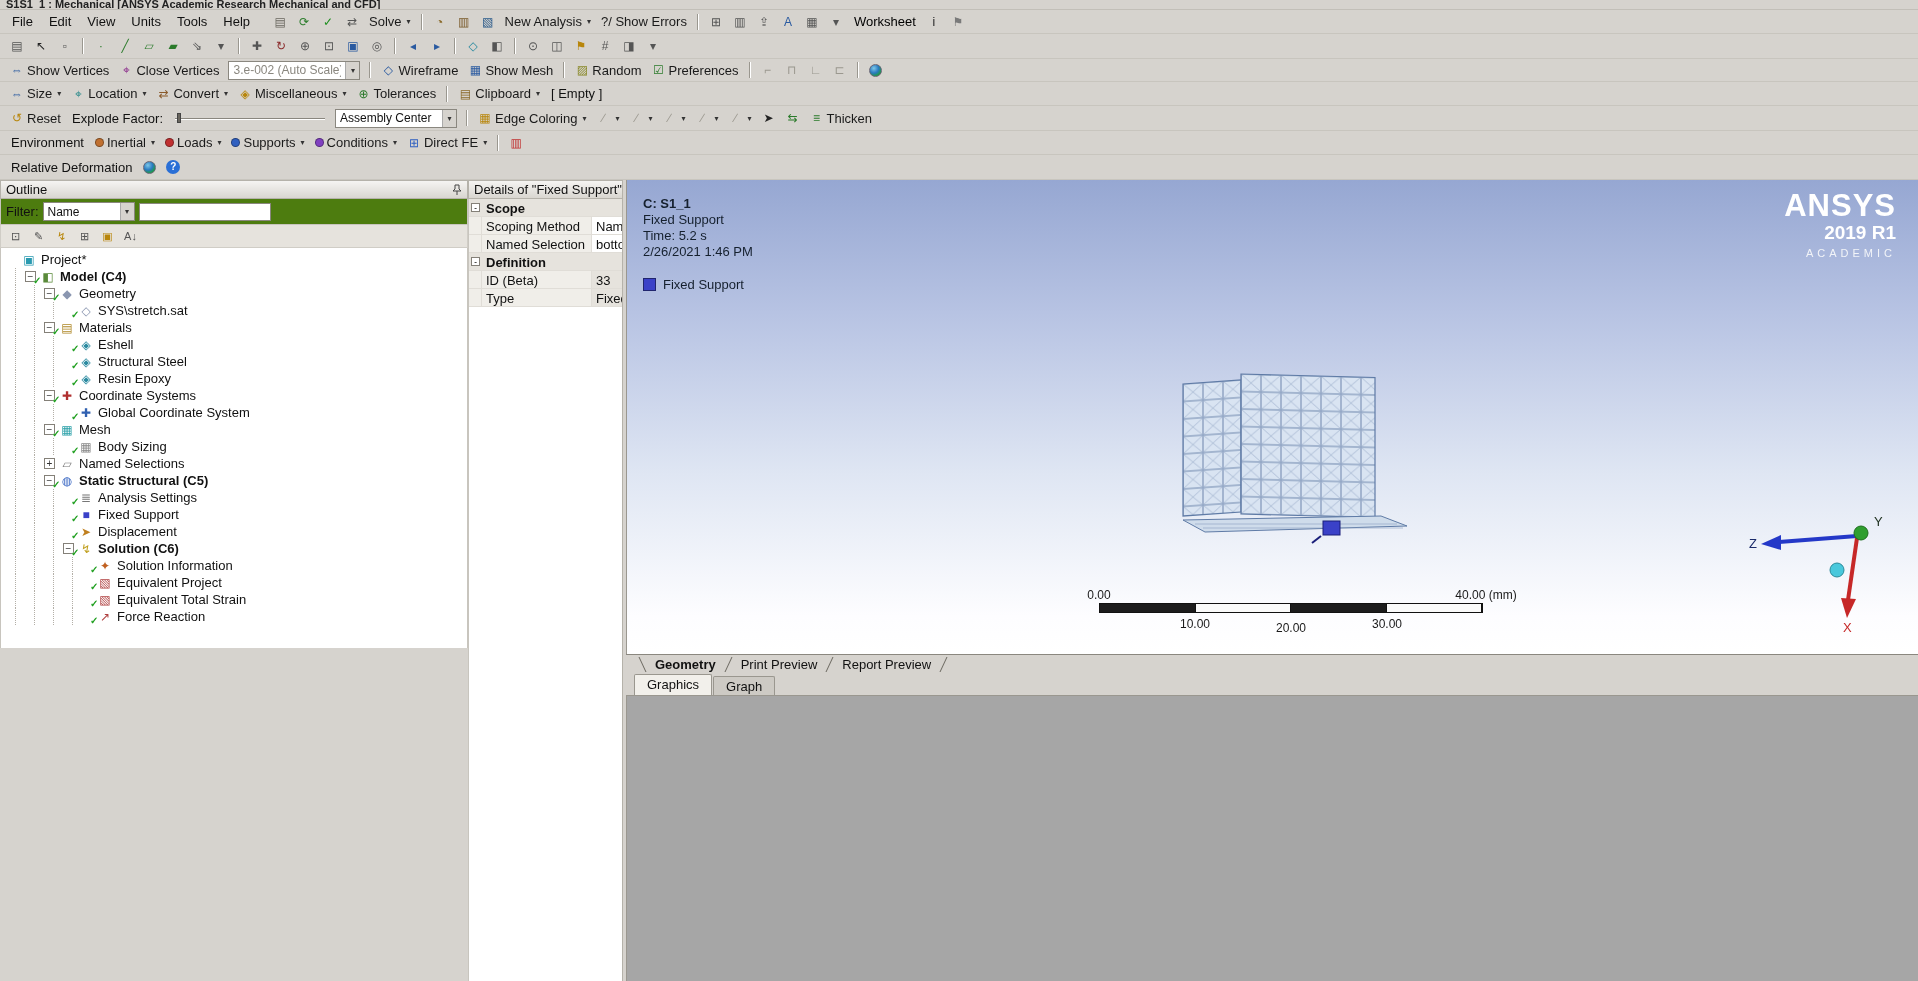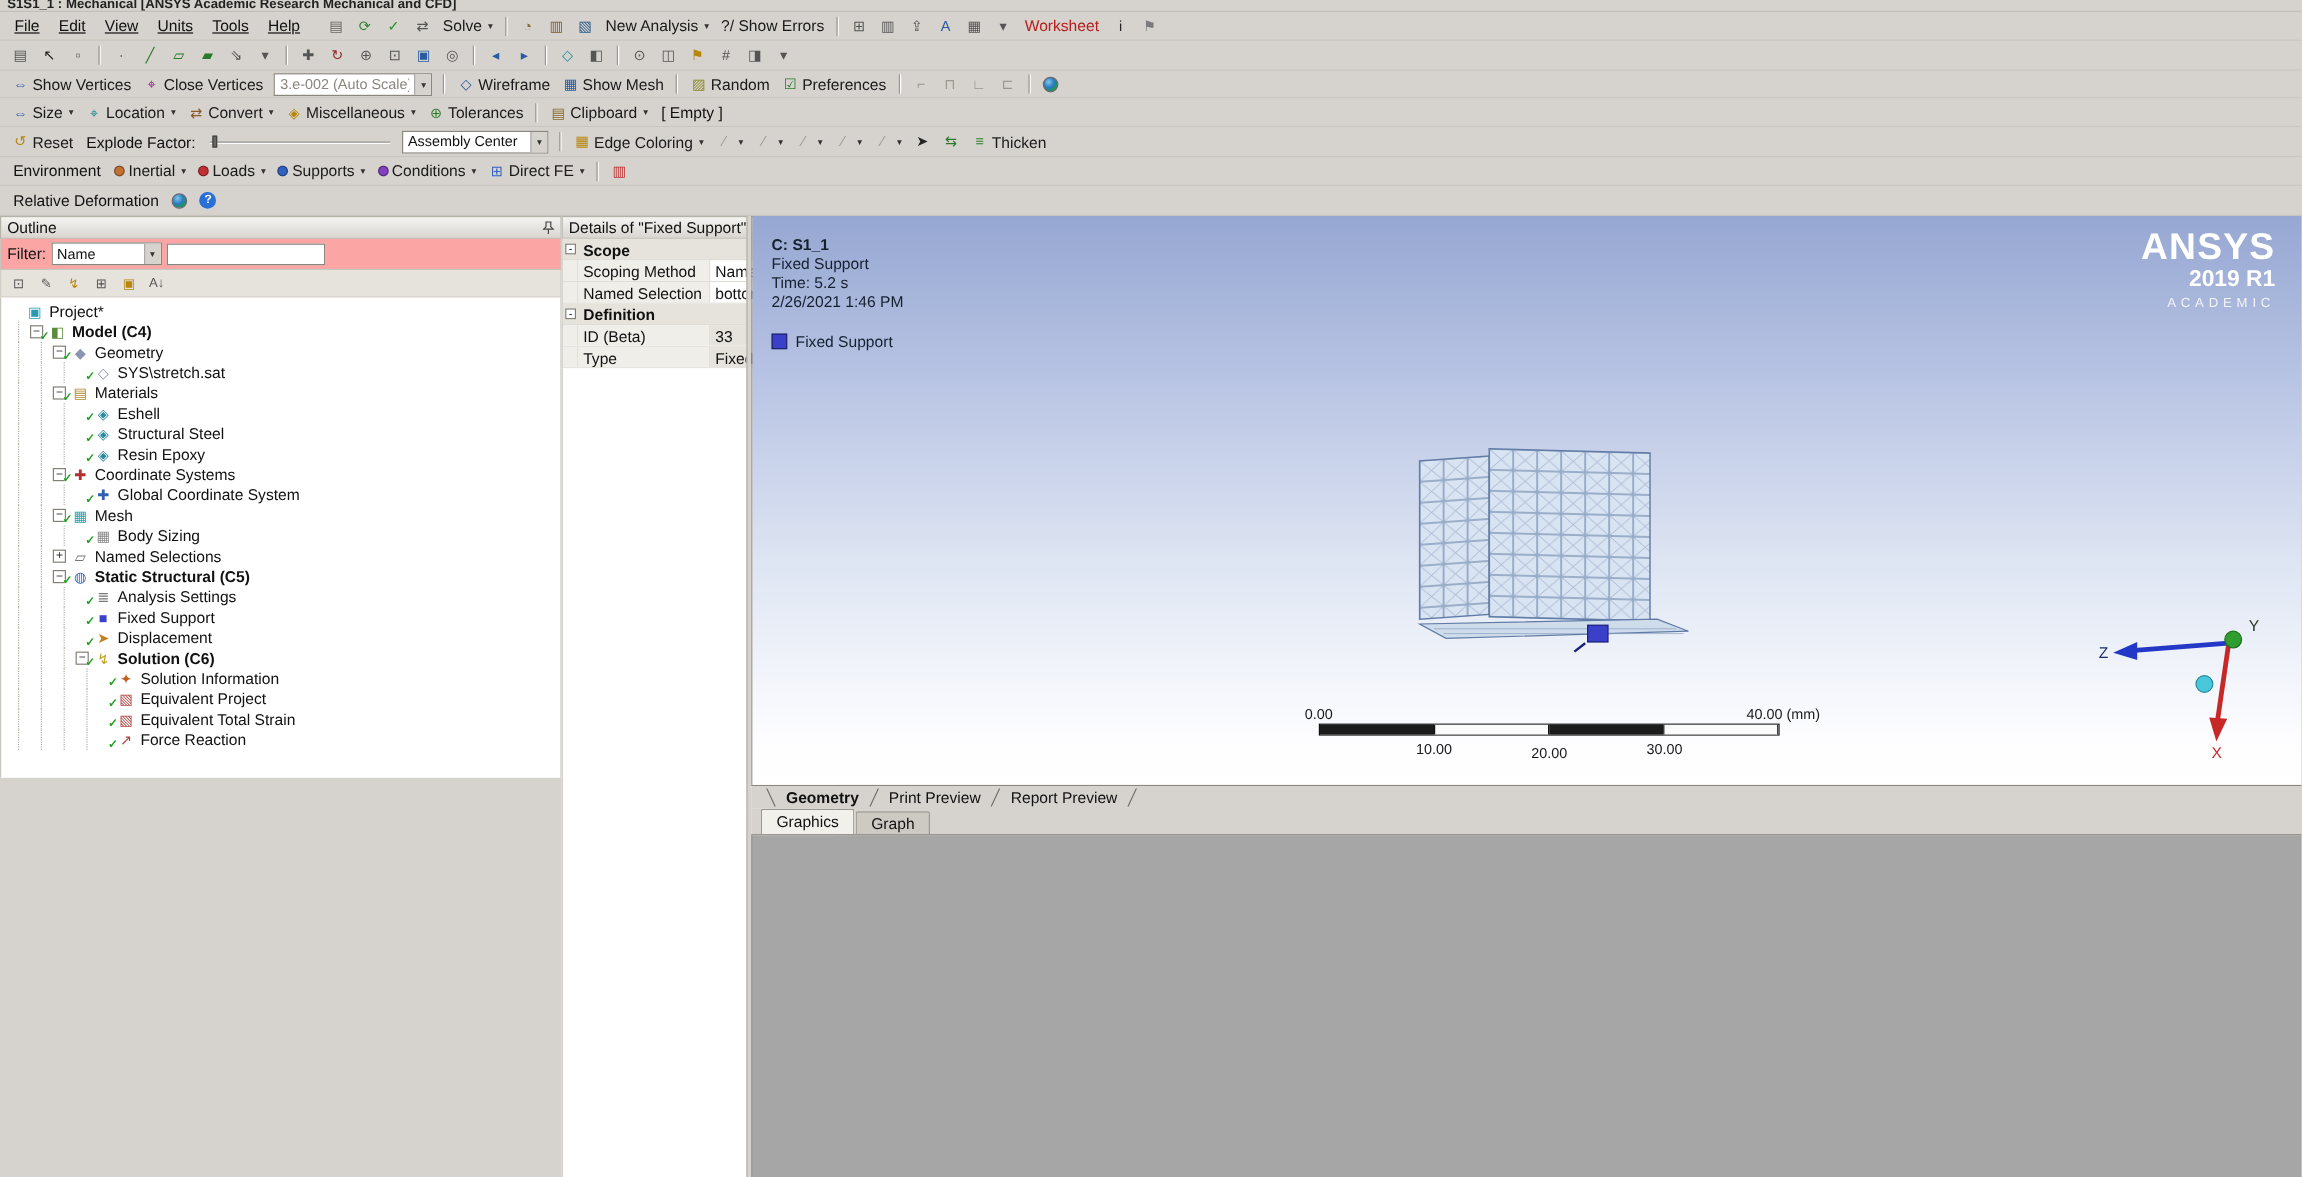--- a/index.html
+++ b/index.html
@@ -7,53 +7,53 @@
   body {
     width:1918px; height:981px; overflow:hidden;
     background:#d6d3ce; color:#111;
     font-family:"Liberation Sans", sans-serif; font-size:13px;
     position:relative;
   }
   
   .titlebar { height:10px; overflow:hidden; background:#d6d3ce; border-bottom:1px solid #c2bfb8; padding-left:6px; }
   .titlebar .t { font-size:11px; font-weight:bold; line-height:12px; margin-top:-2px; color:#222; white-space:nowrap; }
   .menubar { height:24px; display:flex; align-items:center; background:#d6d3ce; border-bottom:1px solid #c8c5be; padding-left:4px; }
-  .menu-item { padding:4px 8px; cursor:default;text-decoration:underline; }
+  .menu-item { padding:4px 8px; cursor:default; }
   .tb-inline { display:flex; align-items:center; margin-left:10px; }
   .tbrow { display:flex; align-items:center; background:#d6d3ce; border-bottom:1px solid #c8c5be; padding:0 5px; }
   #tb-standard{height:25px;} #tb-graphics{height:23px;} #tb-selection{height:24px;}
   #tb-explode{height:25px;} #tb-environment{height:24px;} #tb-context{height:25px;}
   .sep { width:2px; height:16px; border-left:1px solid #9a978f; border-right:1px solid #ffffff; margin:0 5px; flex:0 0 2px; }
   .tbtn { display:inline-flex; align-items:center; gap:3px; height:21px; padding:1px 4px; background:transparent; border:1px solid transparent;
           font-family:"Liberation Sans",sans-serif; font-size:13px; color:#1a1a1a; cursor:default; }
   .tbtn .glyph { font-size:12px; min-width:14px; text-align:center; line-height:14px; }
   .tbtn .glyph.circ { color:#fff !important; border-radius:50%; width:14px; height:14px; min-width:14px; font-size:10px; font-weight:bold; line-height:14px; }
   .caret { font-size:8px; margin-left:2px; color:#333; }
   .tbtn.dis { color:#9b988f; } .tbtn.dis .glyph { color:#9b988f !important; }
-  .tlabel { padding:0 6px; white-space:nowrap; } .tlabel.dis { color:#b91c1c; }
+  .tlabel { padding:0 6px; white-space:nowrap; } .tlabel.dis { color:#000000; }
   .dot { width:9px; height:9px; border-radius:50%; display:inline-block; border:1px solid rgba(0,0,0,.35); }
   .ball { width:13px; height:13px; border-radius:50%; display:inline-block; border:1px solid #667;
           background:radial-gradient(circle at 35% 30%, #7ec8e8 0%, #2a7ac0 45%, #1d9a4a 75%, #c8a020 100%); }
   .combo { display:inline-flex; align-items:center; height:19px; background:#fff; border:1px solid #8a877f; padding-left:4px; font-size:12px; margin:0 4px; }
   .ctext { flex:1; white-space:nowrap; overflow:hidden; } .ctext.muted { color:#8a877f; }
   .cbox { width:14px; align-self:stretch; background:#d6d3ce; border-left:1px solid #aaa; font-size:8px; display:inline-flex; align-items:center; justify-content:center; margin-left:4px; color:#333; }
   .slider { width:150px; height:16px; position:relative; margin:0 6px; flex:0 0 150px; }
   .slider .track { position:absolute; left:0; right:0; top:8px; border-top:1px solid #8a877f; border-bottom:1px solid #fff; }
   .slider .handle { position:absolute; left:2px; top:3px; width:4px; height:10px; background:#6a675f; border:1px solid #444; }
   
   .main { display:flex; height:801px; }
   .left-panel { width:622px; flex:0 0 622px; display:flex; flex-direction:row; }
   .vsplit { width:4px; flex:0 0 4px; background:#d6d3ce; border-left:1px solid #b5b2aa; cursor:col-resize; }
   .right-panel { flex:1; display:flex; flex-direction:column; min-width:0; }
   .panel-header { height:19px; flex:0 0 19px; background:linear-gradient(#f5f4f2,#d9d6d0); border:1px solid #b5b2aa;
                   display:flex; align-items:center; justify-content:space-between; padding:0 5px; font-size:13px; }
   .pin { display:inline-flex; align-items:center; }
   
   .outline-sec { height:468px; flex:0 0 468px; display:flex; flex-direction:column; background:#fff; }
-  .filter-row { height:26px; flex:0 0 26px; display:flex; align-items:center; background:#fca5a5; border:1px solid #c8c5be; border-top:none; padding:0 5px; gap:4px; }
+  .filter-row { height:26px; flex:0 0 26px; display:flex; align-items:center; background:#4d7c0f; border:1px solid #c8c5be; border-top:none; padding:0 5px; gap:4px; }
   .combo.small { width:92px; margin:0; }
   .filter-input { width:132px; height:18px; background:#fff; border:1px solid #8a877f; }
   .tree-toolbar { height:23px; flex:0 0 23px; display:flex; align-items:center; gap:2px; padding:0 4px; background:#e6e3dd; border:1px solid #d0cdc6; border-top:none; }
   .tico { width:21px; height:19px; display:inline-flex; align-items:center; justify-content:center; font-size:11px; background:transparent; border:1px solid transparent; font-family:"Liberation Sans",sans-serif; }
   .tree { flex:1; background:#fff; overflow:hidden; padding:3px 0 0 5px; font-size:13px; border-left:1px solid #c8c5be; border-right:1px solid #c8c5be; }
   .tree-row { display:flex; align-items:center; height:17px; white-space:nowrap; }
   .tree-row.bold .tlab { font-weight:bold; }
   .guide { width:19px; height:17px; position:relative; flex:0 0 19px; }
   .guide::before { content:""; position:absolute; left:9px; top:0; bottom:0; border-left:1px dotted #b3afa7; }
   .nostub { width:15px; flex:0 0 15px; }

